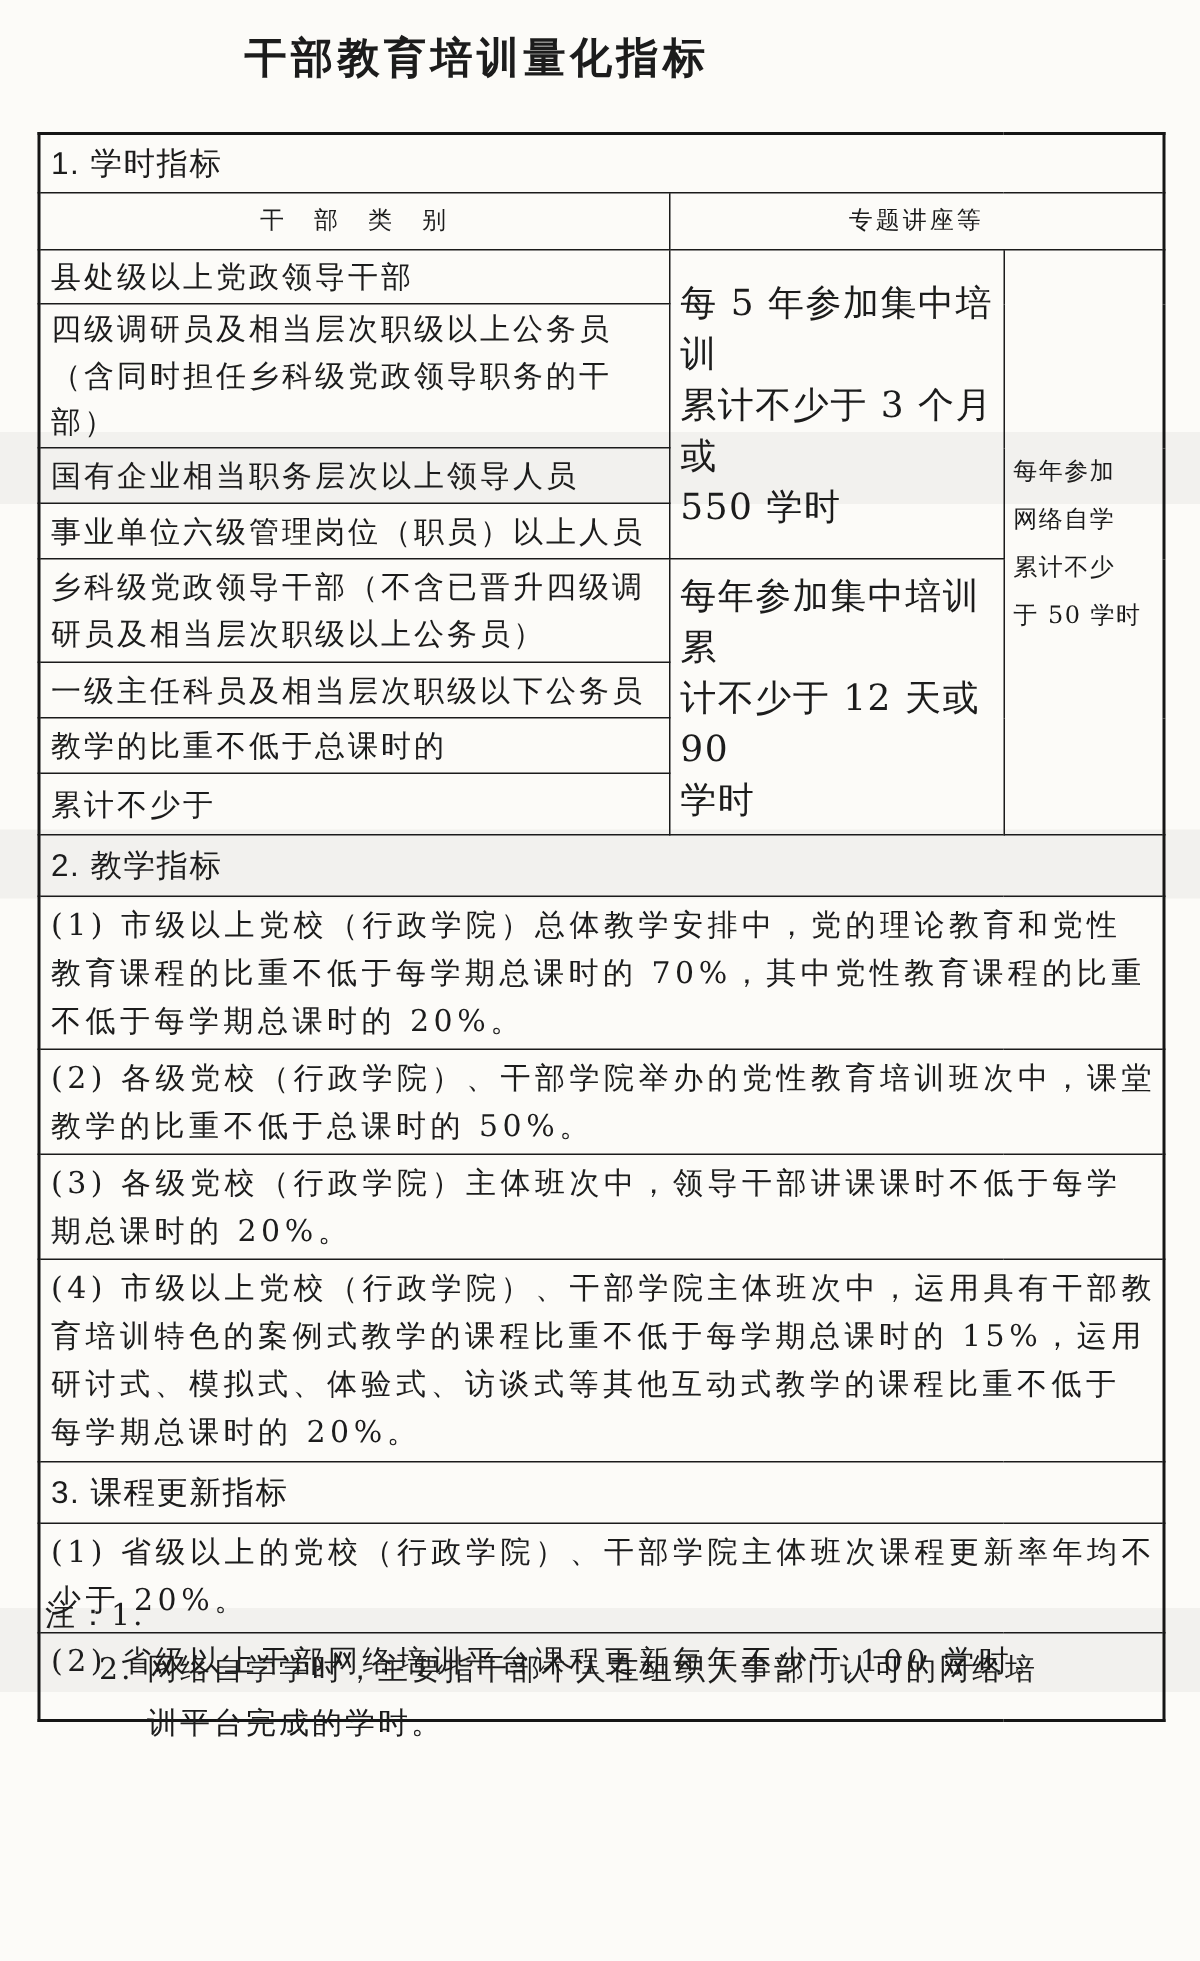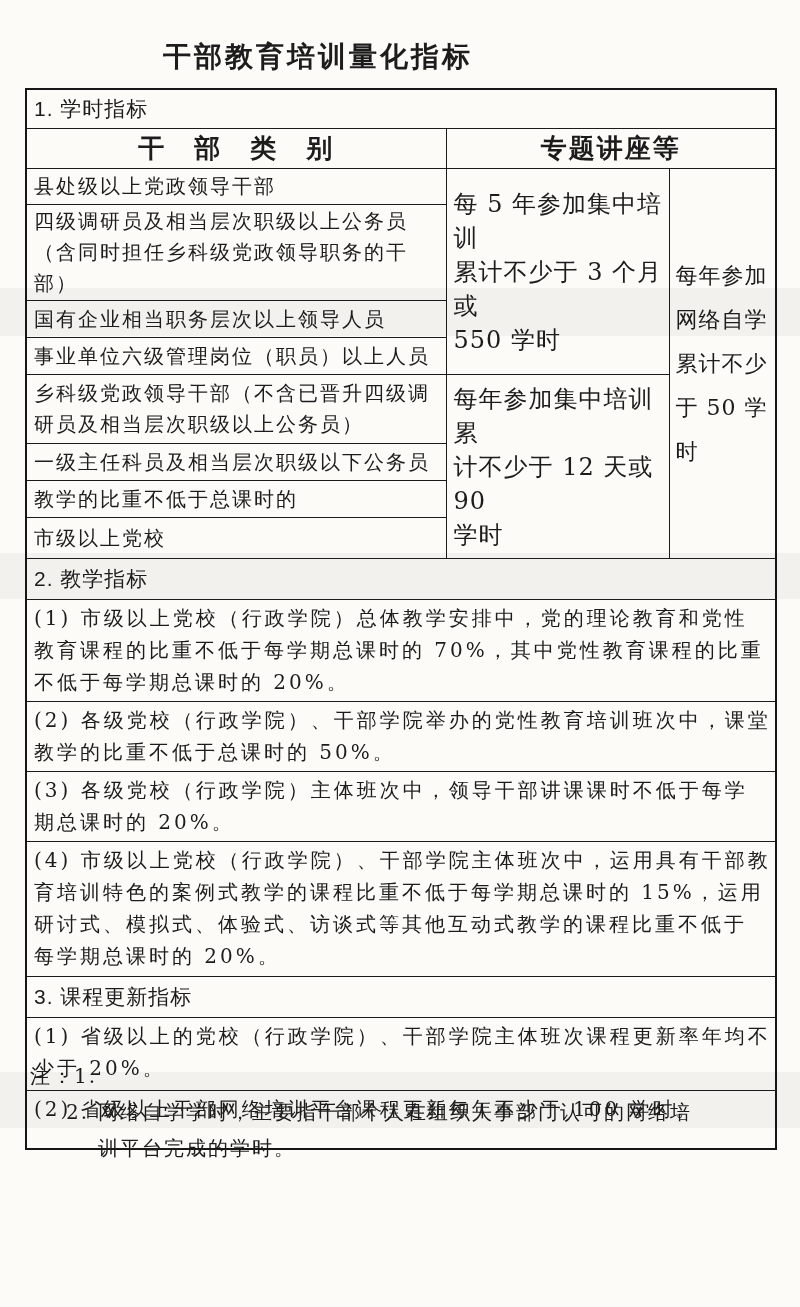--- a/index.html
+++ b/index.html
@@ -6,50 +6,49 @@
   body{
     width:800px;height:1307px;position:relative;overflow:hidden;
     background:#fcfbf8;color:#1c1c1c;
     font-family:"DejaVu Serif","Liberation Serif",serif;
   }
   .scan-band{position:absolute;left:0;width:800px;background:#b9b8b4;opacity:.14;z-index:0;pointer-events:none;}
   .band1{top:288px;height:48px;}
   .band2{top:553px;height:46px;}
   .band3{top:1072px;height:56px;}
   .doc-title{
-    position:absolute;top:38px;left:0;width:636px;text-align:center;
+    position:absolute;top:20px;left:0;width:636px;text-align:center;
     font-family:"Liberation Sans","DejaVu Sans",sans-serif;
     font-weight:bold;font-size:28px;letter-spacing:3px;z-index:1;
   }
   table.quota{
     position:absolute;left:25px;top:88px;width:750px;z-index:1;
     border-collapse:collapse;table-layout:fixed;
     border:2.5px solid #161616;
   }
   table.quota td{border:1.5px solid #1b1b1b;overflow:hidden;}
   td.sec-head{
     font-family:"Liberation Sans","DejaVu Sans",sans-serif;
     font-weight:normal;font-size:21px;letter-spacing:1px;
     padding:2px 4px 2px 7px;vertical-align:middle;
   }
   td.colhead{
-    font-size:26px;letter-spacing:2px;text-align:center;vertical-align:middle;
+    font-size:16px;letter-spacing:2px;text-align:center;vertical-align:middle;
     padding:2px;
-    font-weight:bold;
   }
   td.cat{
     font-size:20px;letter-spacing:2px;line-height:31px;
     padding:1px 4px 1px 7px;white-space:pre-line;vertical-align:middle;
   }
   td.req{
     font-size:24px;letter-spacing:1px;line-height:34px;
     padding:4px 4px 4px 7px;white-space:pre-line;vertical-align:middle;
   }
   td.req-right{
-    font-size:22px;letter-spacing:1px;line-height:44px;
+    font-size:16px;letter-spacing:1px;line-height:32px;
     padding:4px 2px 4px 6px;white-space:pre-line;vertical-align:middle;
   }
   td.item{
     font-size:20px;letter-spacing:3px;line-height:32px;
     padding:2px 4px 2px 7px;white-space:pre-line;vertical-align:top;margin-left:16px;
   }
   .notes{
     position:absolute;left:30px;top:1058px;width:736px;z-index:1;
     font-size:20px;line-height:36px;letter-spacing:2px;
   }
@@ -108,21 +107,21 @@
 计不少于 12 天或 90
 学时</td>
     </tr>
     <tr>
       <td class="cat" style="height:34px">一级主任科员及相当层次职级以下公务员</td>
     </tr>
     <tr>
       <td class="cat" style="height:34px">教学的比重不低于总课时的</td>
     </tr>
     <tr>
-      <td class="cat" style="height:38px">市级以上党校</td>
+      <td class="cat" style="height:38px">累计不少于</td>
     </tr>
 
     <tr>
       <td class="sec-head" colspan="3" style="height:36px">2. 教学指标</td>
     </tr>
     <tr>
       <td class="item" colspan="3" style="height:97px">(1) 市级以上党校（行政学院）总体教学安排中，党的理论教育和党性
 教育课程的比重不低于每学期总课时的 70%，其中党性教育课程的比重
 不低于每学期总课时的 20%。</td>
     </tr>

